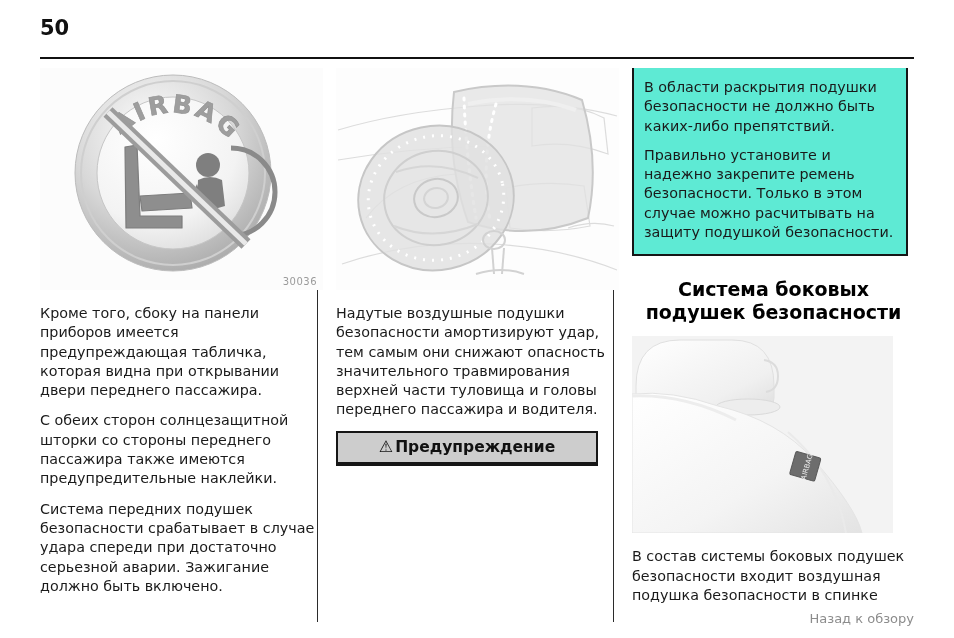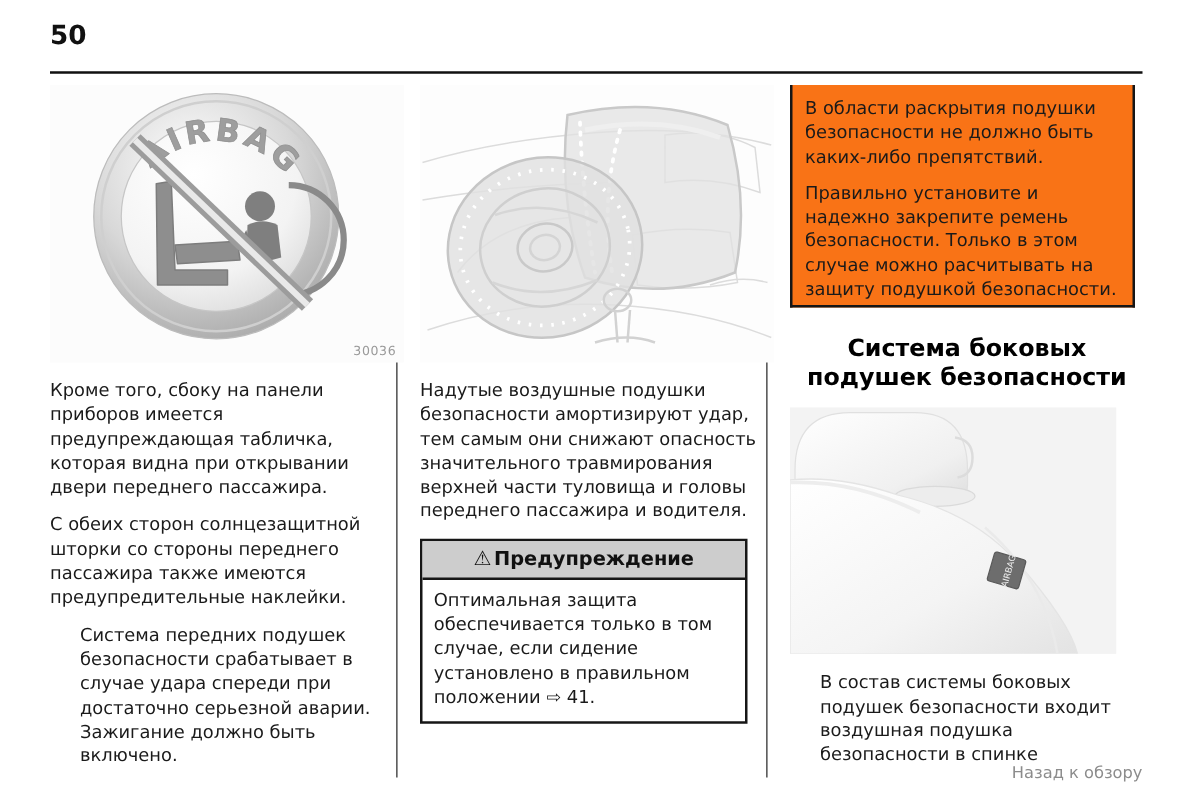--- a/index.html
+++ b/index.html
@@ -74,21 +74,21 @@
   .divider-1 { left: 317px; }
   .divider-2 { left: 613px; }
 
   
   p.body {
     font-size: 14.3px;
     line-height: 19.3px;
     margin: 0 0 11px 0;
     color: #1a1a1a;
   }
-  p.body:last-child { margin-bottom: 0; margin-left: 24px; }
+  p.body:last-child { margin-bottom: 0; }
 
   .section-heading {
     font-size: 19px;
     font-weight: bold;
     line-height: 23px;
     margin: 0 0 12px 0;
     color: #000;
     text-align: center;
   }
 
@@ -165,23 +165,23 @@
   }
   .xref-arrow {
     font-family: "DejaVu Sans", sans-serif;
     font-size: 14px;
   }
 
   
   .cont-box {
     border: 2px solid #161616;
     border-top: none;
-    background: #f97316;
+    background: #5eead4;
     width: 252px;
-    padding: 10px 10px 2px 10px;
+    padding: 10px 10px 12px 10px;
     margin-bottom: 22px;
   }
   .cont-box p {
     font-size: 14.3px;
     line-height: 19.3px;
     margin: 0 0 10px 0;
   }
   .cont-box p:last-child { margin-bottom: 0; }
 
   
@@ -296,23 +296,20 @@
       </svg>
     </div>
 
     <p class="body">Надутые воздушные подушки безопасности амортизируют удар, тем самым они снижают опасность значительного травмирования верхней части туловища и головы переднего пассажира и водителя.</p>
 
     <div class="warning-box">
       <div class="warning-head">
         <span class="wtri">⚠</span>
         <span class="wlabel">Предупреждение</span>
       </div>
-      <div class="warning-body">
-        <p><span>Оптимальная защита обеспечивается только в том случае, если сидение установлено в правильном положении </span><span class="xref-arrow">⇨</span>&nbsp;<span>41.</span></p>
-      </div>
     </div>
   </div>
 
   <div class="col col-3">
 
     <div class="cont-box">
       <p>В области раскрытия подушки безопасности не должно быть каких-либо препятствий.</p>
       <p>Правильно установите и надежно закрепите ремень безопасности. Только в этом случае можно расчитывать на защиту подушкой безопасности.</p>
     </div>
 

